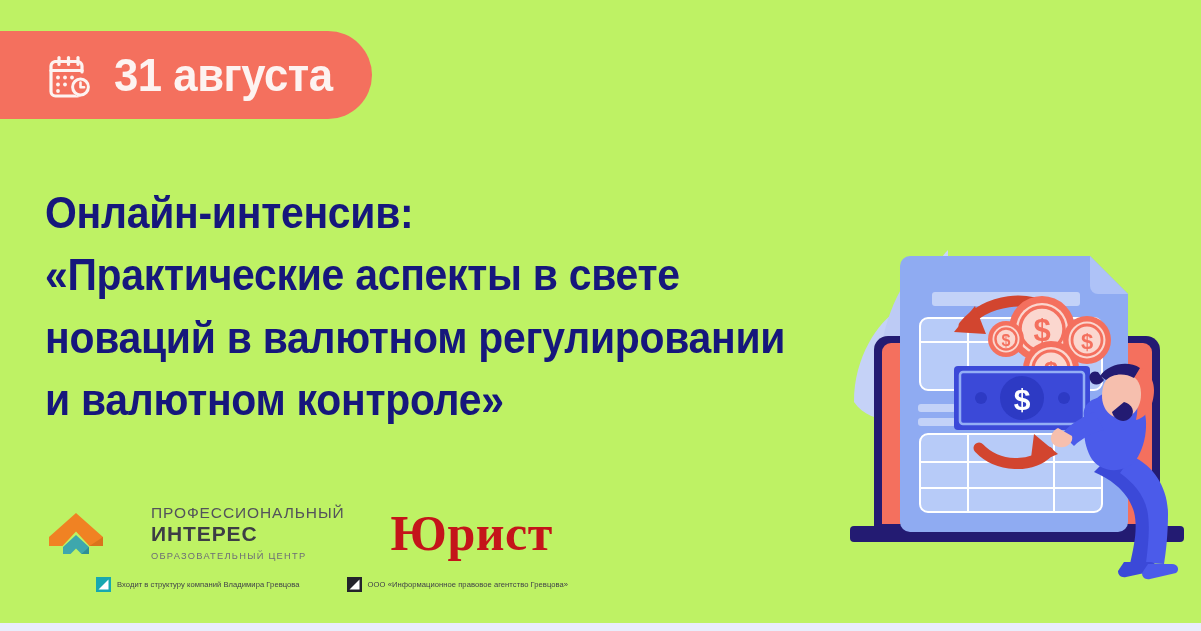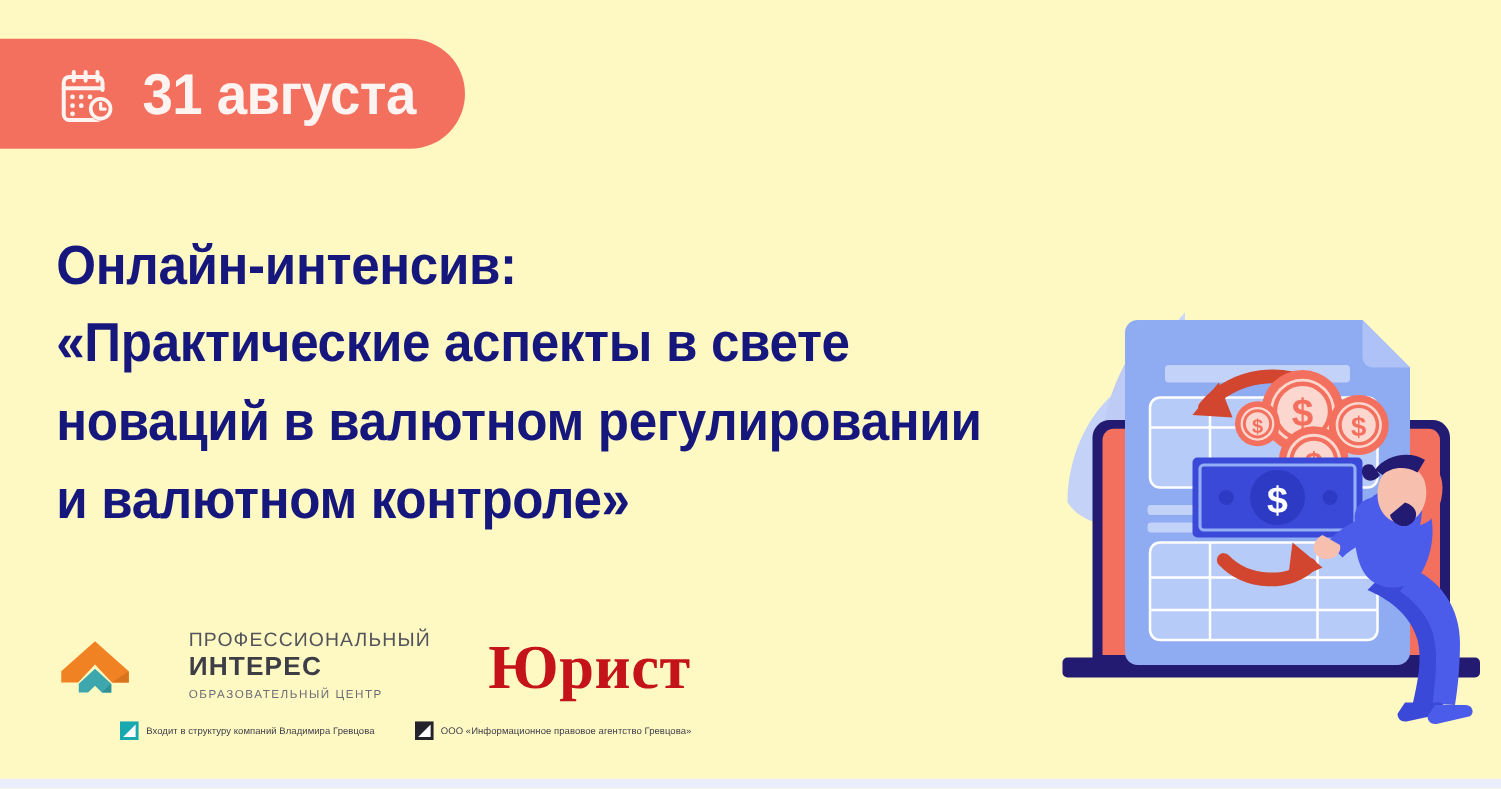--- a/index.html
+++ b/index.html
@@ -6,21 +6,21 @@
   html, body {
     margin: 0;
     padding: 0;
     background: #ffffff;
   }
   .banner {
     position: relative;
     width: 1201px;
     height: 631px;
     overflow: hidden;
-    background: #fef9c3;
+    background: #bef264;
     font-family: "Liberation Sans", sans-serif;
     -webkit-font-smoothing: antialiased;
   }
   .bg-bottom-strip {
     position: absolute;
     left: 0;
     right: 0;
     bottom: 0;
     height: 8px;
     background: #e9edfc;
@@ -138,21 +138,21 @@
     left: 49px;
     top: 577px;
     display: flex;
     align-items: center;
     padding-left: 47px;
   }
   .fp-item {
     display: flex;
     align-items: center;
   }
-  .fp-item + .fp-item { margin-left: 32px; }
+  .fp-item + .fp-item { margin-left: 47px; }
   .fp-mark {
     width: 15px;
     height: 15px;
     flex: 0 0 15px;
     margin-right: 6px;
   }
   .fp-mark svg { display: block; width: 15px; height: 15px; }
   .fp-text {
     font-size: 7.6px;
     color: #3e3e48;

